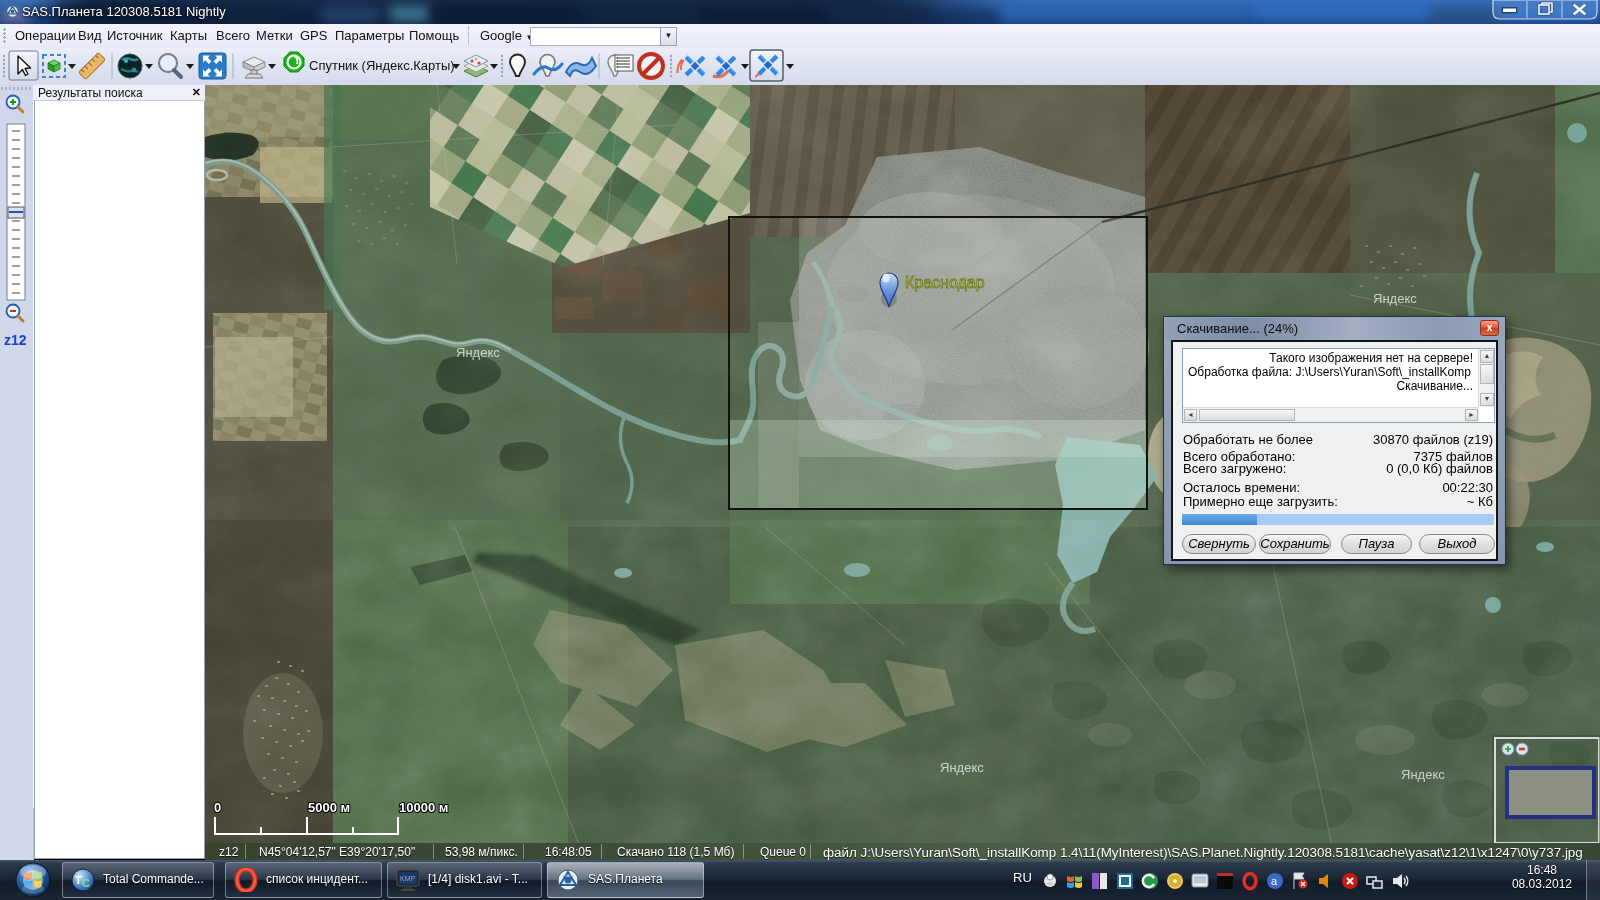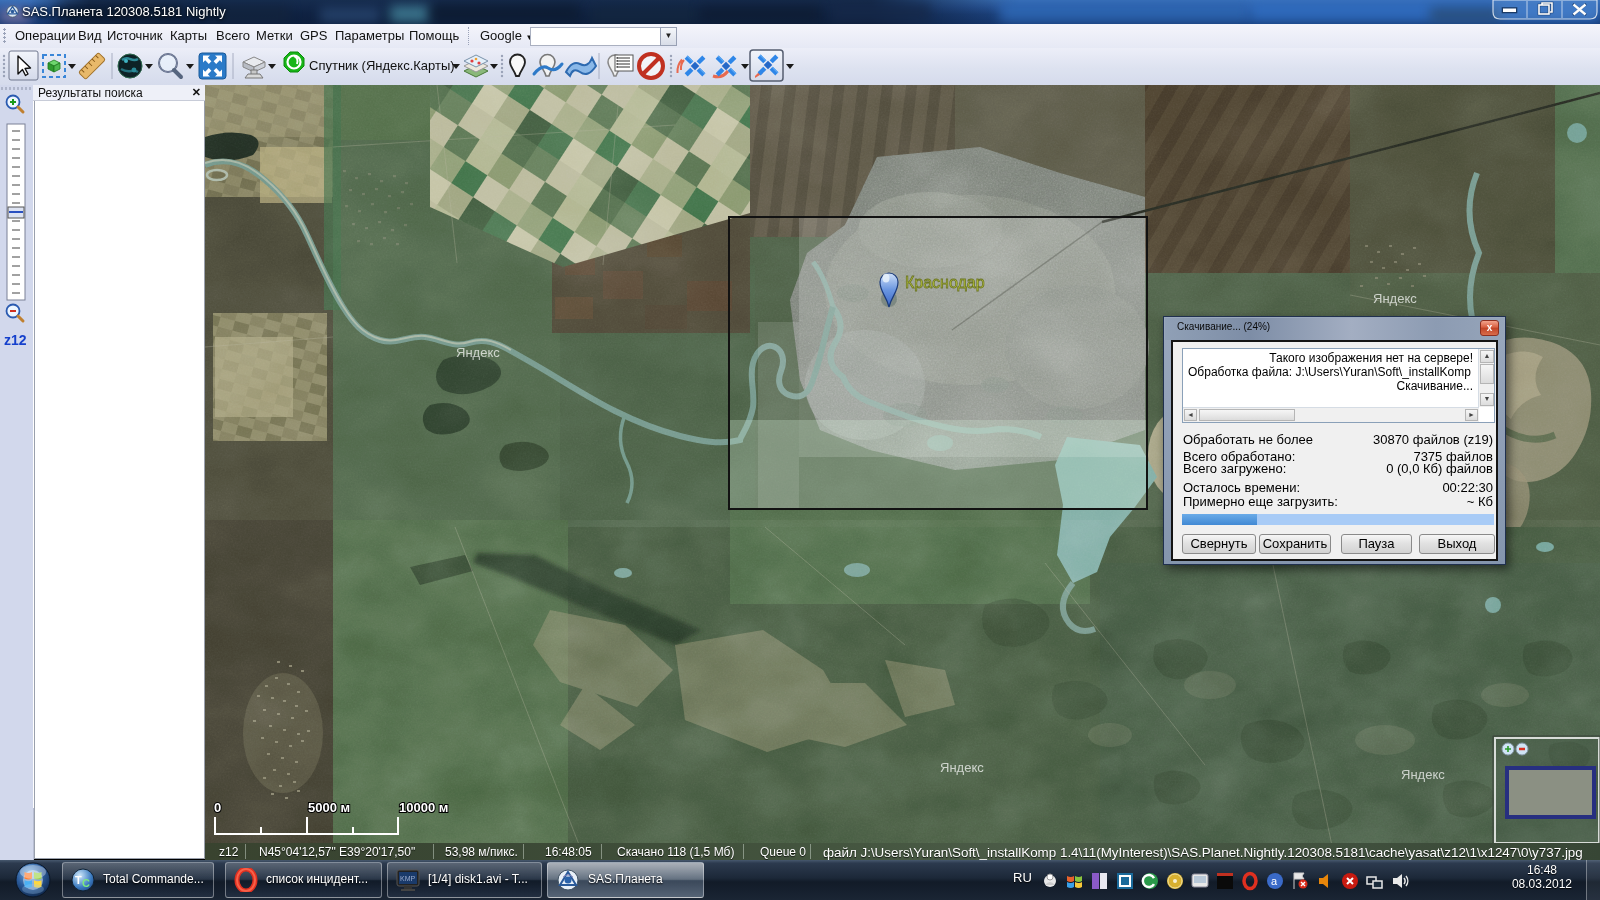--- a/index.html
+++ b/index.html
@@ -41,35 +41,35 @@
 .taskbtn .lbl{position:absolute;left:40px;top:9px;white-space:nowrap;overflow:hidden;text-shadow:0 1px 2px #000;}
 .taskbtn .ticon{position:absolute;left:8px;top:5px;width:24px;height:24px;}
 #traytime{position:absolute;right:28px;top:3px;text-align:center;color:#fff;font-size:12px;text-shadow:0 1px 1px #000;}
 #showdesk{position:absolute;right:0;top:0;width:13px;height:40px;border-left:1px solid rgba(255,255,255,.35);background:rgba(255,255,255,.06);}
 #rulang{position:absolute;left:1013px;top:10px;color:#fff;font-size:13px;text-shadow:0 1px 1px #000;}
 
 #dlg{position:absolute;left:1163px;top:316px;width:341px;height:247px;box-shadow:3px 4px 10px rgba(0,0,0,.55);
  background:linear-gradient(180deg,#9aa8bd,#8495ad);border:1px solid #20304e;}
 #dlgtitle{position:absolute;left:1px;top:1px;width:339px;height:22px;
  background:linear-gradient(90deg,#90a0b6 0%,#7d8da6 25%,#a3aec2 55%,#8c9bb2 80%,#96a5ba 100%);}
-#dlgtitle span{position:absolute;left:12px;top:3px;font-size:10px;color:#0a0a0a;}
+#dlgtitle span{position:absolute;left:12px;top:3px;font-size:13px;color:#0a0a0a;}
 #dlgclose{position:absolute;right:6px;top:3px;width:17px;height:14px;border-radius:3px;border:1px solid #8e2f1f;
  background:linear-gradient(180deg,#f2a38c,#d95f41 45%,#c04326 50%,#d86c4a);color:#fff;font-size:10px;font-weight:bold;text-align:center;line-height:13px;}
 #dlgbody{position:absolute;left:7px;top:23px;width:323px;height:217px;background:#f0f0f0;border:2px solid #141414;}
 #dlglog{position:absolute;left:9px;top:9px;width:311px;height:73px;border:1px solid #8aa0b8;background:#fff;}
 #dlglog .ln{position:absolute;left:5px;font-size:12px;color:#000;white-space:nowrap;overflow:hidden;width:285px;text-align:right;}
 #vsb{position:absolute;right:0;top:0;width:15px;height:58px;background:#f0f0f0;border-left:1px solid #d5dce4;}
 #hsb{position:absolute;left:0;bottom:0;width:296px;height:14px;background:#f0f0f0;border-top:1px solid #d5dce4;}
 .sbbtn{position:absolute;background:linear-gradient(180deg,#f6f6f6,#dcdcdc);border:1px solid #b5b5b5;color:#444;font-size:7px;text-align:center;}
 .row{position:absolute;left:10px;width:310px;height:14px;font-size:13px;color:#000;}
 .row .rv{position:absolute;right:0;top:0;}
 #pbar{position:absolute;left:9px;top:172px;width:312px;height:11px;background:#a8cbf6;}
 #pfill{position:absolute;left:0;top:0;width:75px;height:11px;background:linear-gradient(180deg,#6aabe8,#4189d4);}
-.dbtn{position:absolute;top:192px;height:18px;border:1px solid #8a8a8a;border-radius:3px;
- background:linear-gradient(180deg,#f6f6f6,#e2e2e2 45%,#d2d2d2);font-size:13px;color:#000;text-align:center;line-height:17px;}
+.dbtn{position:absolute;top:192px;height:18px;border:1px solid #8a8a8a;border-radius:10px;
+ background:linear-gradient(180deg,#f6f6f6,#e2e2e2 45%,#d2d2d2);font-size:13px;color:#000;text-align:center;line-height:17px;font-style:italic;}
 </style></head>
 <body>
 <div id="root">
 
 <div id="titlebar">
  <div style="position:absolute;left:30px;top:0;width:990px;height:24px;background:linear-gradient(90deg,rgba(10,20,40,0) 0%,rgba(10,22,44,.75) 6%,rgba(12,24,46,.8) 85%,rgba(10,20,40,0) 100%);"></div>
  <div class="smud" style="left:60px;top:4px;width:120px;height:18px;background:#0e1d33;"></div>
  <div class="smud" style="left:200px;top:6px;width:90px;height:16px;background:#13243c;"></div>
  <div class="smud" style="left:320px;top:8px;width:60px;height:14px;background:#2b4a74;"></div>
  <div class="smud" style="left:390px;top:6px;width:40px;height:16px;background:#67c8d8;opacity:.5"></div>

